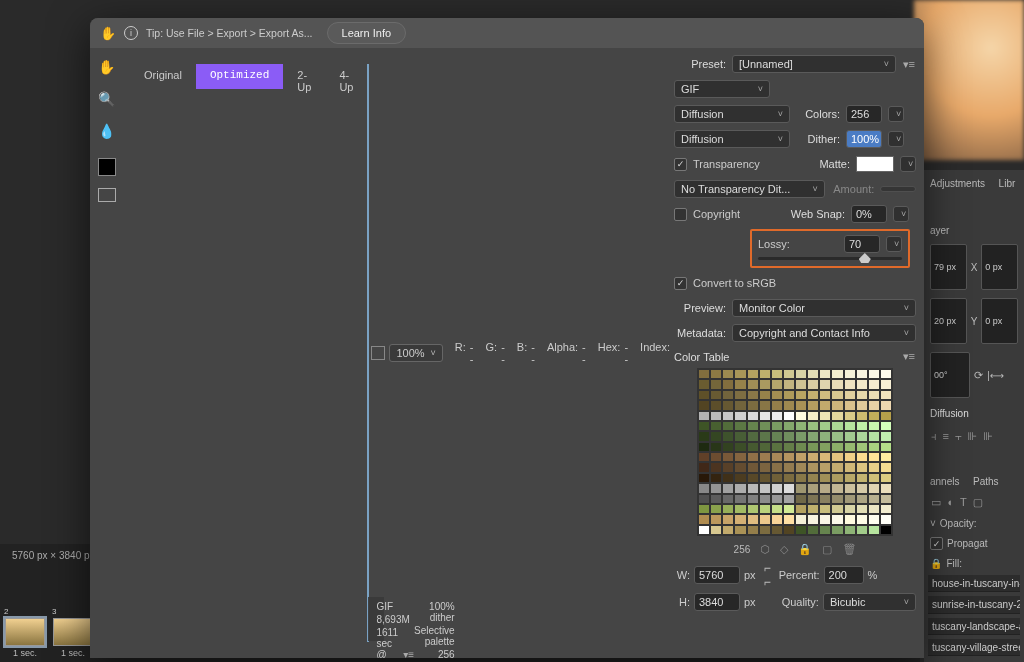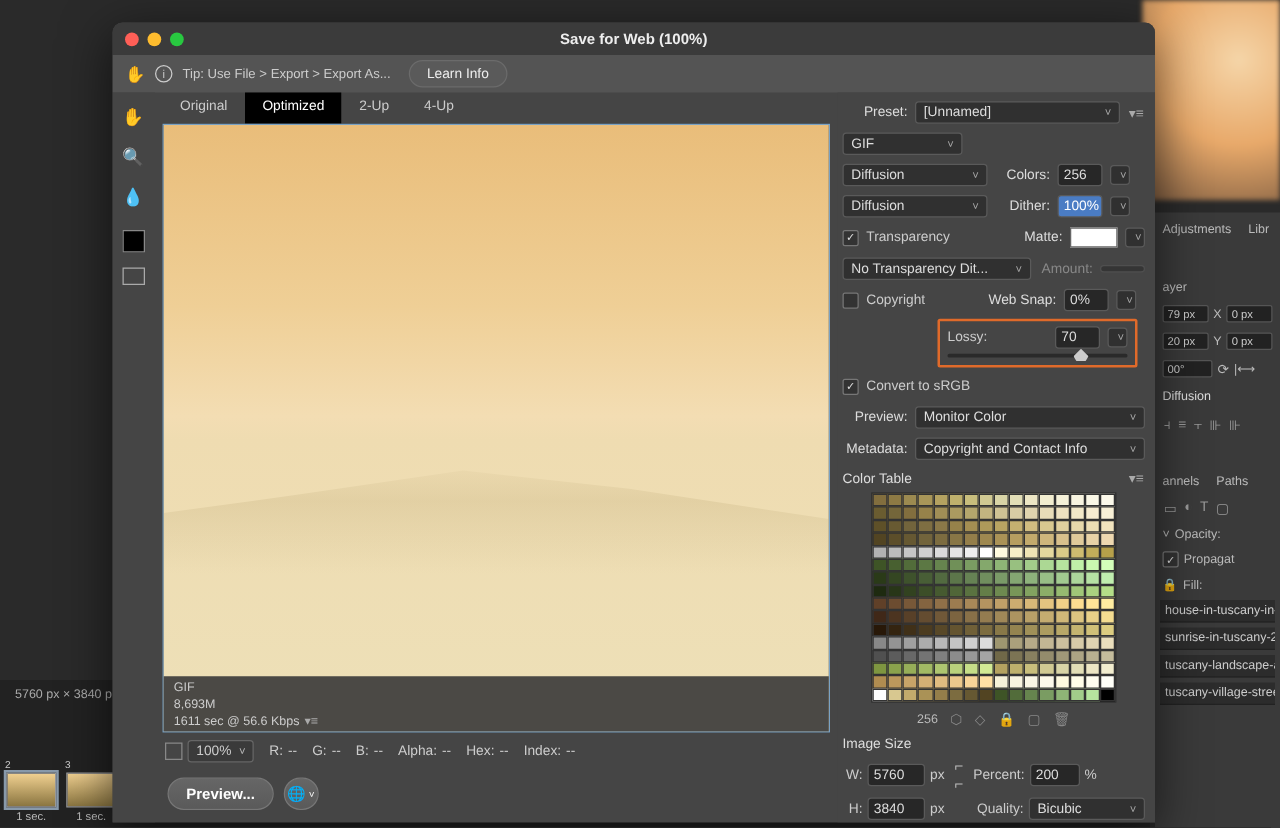--- a/index.html
+++ b/index.html
@@ -3,21 +3,21 @@
 <meta charset="utf-8">
 <style>
 * { box-sizing: border-box; margin: 0; padding: 0; font-family: -apple-system, "Segoe UI", Arial, sans-serif; }
 body { background: #1a1a1a; width: 1024px; height: 662px; overflow: hidden; position: relative; color: #ccc; font-size: 11px; }
 
 .bgapp { position: absolute; inset: 0; background: #2a2a2a; }
 .bg-preview-blur { position: absolute; right: 0; top: 0; width: 110px; height: 160px; background: radial-gradient(circle at 70% 30%, #f5d5a8, #e8a96a, #7a5a40); filter: blur(2px); }
 .bg-sidebar { position: absolute; right: 0; top: 170px; bottom: 0; width: 100px; background: #3a3a3a; display: flex; flex-direction: column; gap: 4px; padding: 6px 4px; font-size: 10px; }
 .bg-sidebar .hdr { font-weight: 500; color: #ddd; padding: 4px 2px; }
 .bg-sidebar .row { display: flex; align-items: center; gap: 4px; padding: 2px; color: #bbb; white-space: nowrap; }
-.bg-sidebar .mini-input { background: #222; border: 1px solid #555; padding: 1px 3px; border-radius: 2px; width: 40px; font-size: 9px; color: #ccc; }
+.bg-sidebar .mini-input { background: #222; border: 1px solid #555; padding: 17px 3px; border-radius: 2px; width: 40px; font-size: 9px; color: #ccc; }
 .bg-sidebar .layer-item { background: #2c2c2c; padding: 3px 4px; border-bottom: 1px solid #222; white-space: nowrap; overflow: hidden; }
 .bg-sidebar .icons-row { display: flex; gap: 6px; padding: 3px; color: #999; }
 .bg-sidebar .icons-row span { font-size: 11px; }
 
 .footer-strip { position: absolute; left: 0; right: 104px; bottom: 0; height: 118px; background: #222; }
 .footer-strip .dim-label { position: absolute; top: 6px; left: 12px; font-size: 10px; color: #aaa; }
 .footer-strip .thumbs { position: absolute; bottom: 4px; left: 4px; display: flex; gap: 6px; }
 .footer-thumb { width: 42px; display: flex; flex-direction: column; align-items: center; gap: 2px; }
 .footer-thumb .img { width: 40px; height: 28px; background: linear-gradient(#f0d090, #8a7540); border: 1px solid #999; }
 .footer-thumb.active .img { outline: 2px solid #89a; }
@@ -35,24 +35,24 @@
 .tipbar .info-icon { width: 14px; height: 14px; border: 1px solid #ccc; border-radius: 50%; display: flex; align-items: center; justify-content: center; font-size: 9px; }
 .tipbar .learn-btn { margin-left: 6px; background: #5a5a5a; border: 1px solid #6b6b6b; border-radius: 12px; padding: 4px 14px; font-size: 11px; color: #eee; cursor: pointer; }
 
 .body { flex: 1; display: flex; min-height: 0; }
 
 .ltools { width: 34px; background: #454545; display: flex; flex-direction: column; align-items: center; gap: 10px; padding-top: 8px; }
 .ltools .tool { width: 24px; height: 22px; display: flex; align-items: center; justify-content: center; color: #ccc; border-radius: 3px; cursor: pointer; font-size: 14px; }
 .ltools .swatch { width: 18px; height: 18px; background: #000; border: 1px solid #888; margin-top: 6px; }
 .ltools .orient { width: 18px; height: 14px; border: 1px solid #aaa; margin-top: 2px; }
 
-.main { flex: 1; display: flex; flex-direction: column; padding: 0 6px; min-width: 0; }
+.main { flex: 1; display: flex; flex-direction: row; padding: 16px 6px; min-width: 0; }
 .tabs { display: flex; height: 25px; }
 .tab { padding: 5px 14px; font-size: 11px; color: #ccc; cursor: pointer; }
-.tab.active { background: #000000; color: #fff; }
+.tab.active { background: #8b5cf6; color: #fff; font-family: Liberation Mono, monospace; }
 
 .canvas-wrap { position: relative; flex: 1; border: 1px solid #7aa2c4; background: #333; min-height: 0; }
 .canvas-img { position: absolute; inset: 0; background: linear-gradient(180deg, #e9bd7a 0%, #efcf96 30%, #f3ddb3 48%, #efdcb1 52%, #ede0b8 100%); }
 .mountain { position: absolute; left: 0; right: 0; bottom: 26%; height: 20%; background: linear-gradient(180deg, rgba(0,0,0,0) 0%, rgba(190,170,120,.25) 40%, rgba(190,170,120,0) 100%); clip-path: polygon(0 50%, 20% 35%, 45% 15%, 70% 30%, 100% 55%, 100% 100%, 0 100%); }
 .canvas-footer { position: absolute; left: 0; right: 0; bottom: 0; height: 44px; background: rgba(56,56,56,.9); display: flex; justify-content: space-between; padding: 4px 8px; font-size: 10px; color: #ccc; }
 .cf-left, .cf-right { display: flex; flex-direction: column; gap: 2px; }
 .cf-right { text-align: right; }
 .cf-left .row3 { display: flex; align-items: center; gap: 4px; }
 .tiny-icon { font-size: 10px; color: #aaa; }
 
@@ -167,28 +167,20 @@
       <div class="footer-thumb">
         <span style="font-size:8px;align-self:flex-start;">3</span>
         <div class="img"></div>
         <span class="cap">1 sec.</span>
       </div>
     </div>
   </div>
 </div>
 
 <div class="dialog">
-  <div class="titlebar">
-    <div class="traffic">
-      <span class="tl-r"></span>
-      <span class="tl-y"></span>
-      <span class="tl-g"></span>
-    </div>
-    <div class="title">Save for Web (100%)</div>
-  </div>
 
   <div class="tipbar">
     <span class="hand-icon">✋</span>
     <span class="info-icon">i</span>
     <span>Tip: Use File &gt; Export &gt; Export As...</span>
     <button class="learn-btn">Learn Info</button>
   </div>
 
   <div class="body">
     <div class="ltools">
@@ -212,20 +204,25 @@
             <div class="mountain"></div>
           </div>
         <div class="canvas-footer">
           <div class="cf-left">
             <span>GIF</span>
             <span>8,693M</span>
             <div class="row3">
                 <span>1611 sec @ 56.6 Kbps</span>
                 <span class="tiny-icon">▾≡</span>
               </div>
+          </div>
+          <div class="cf-right">
+            <span>100% dither</span>
+            <span>Selective palette</span>
+            <span>256 colors, 70 lossy</span>
           </div>
         </div>
       </div>
 
       <div class="statusbar">
         <div class="zoom-sel">
           <div class="sq"></div>
           <div class="mini-dd">
               <span>100%</span>
               <span class="chev">˅</span>
@@ -627,23 +624,20 @@
         </div>
       <div class="ct-footer">
         <span>256</span>
         <span class="icon">⬡</span>
         <span class="icon">◇</span>
         <span class="icon">🔒</span>
         <span class="icon">▢</span>
         <span class="icon">🗑</span>
       </div>
 
-      <div class="section-h">
-          <span>Image Size</span>
-        </div>
       <div class="imgsize">
         <div class="isrow">
           <span class="lab2">W:</span>
           <div class="numbox" style="width:46px">5760</div>
           <span>px</span>
           <span class="link-icon" style="align-self:stretch">⌐<br>⌐</span>
           <span class="lab sm">Percent:</span>
           <div class="numbox" style="width:40px">200</div>
           <span>%</span>
         </div>

